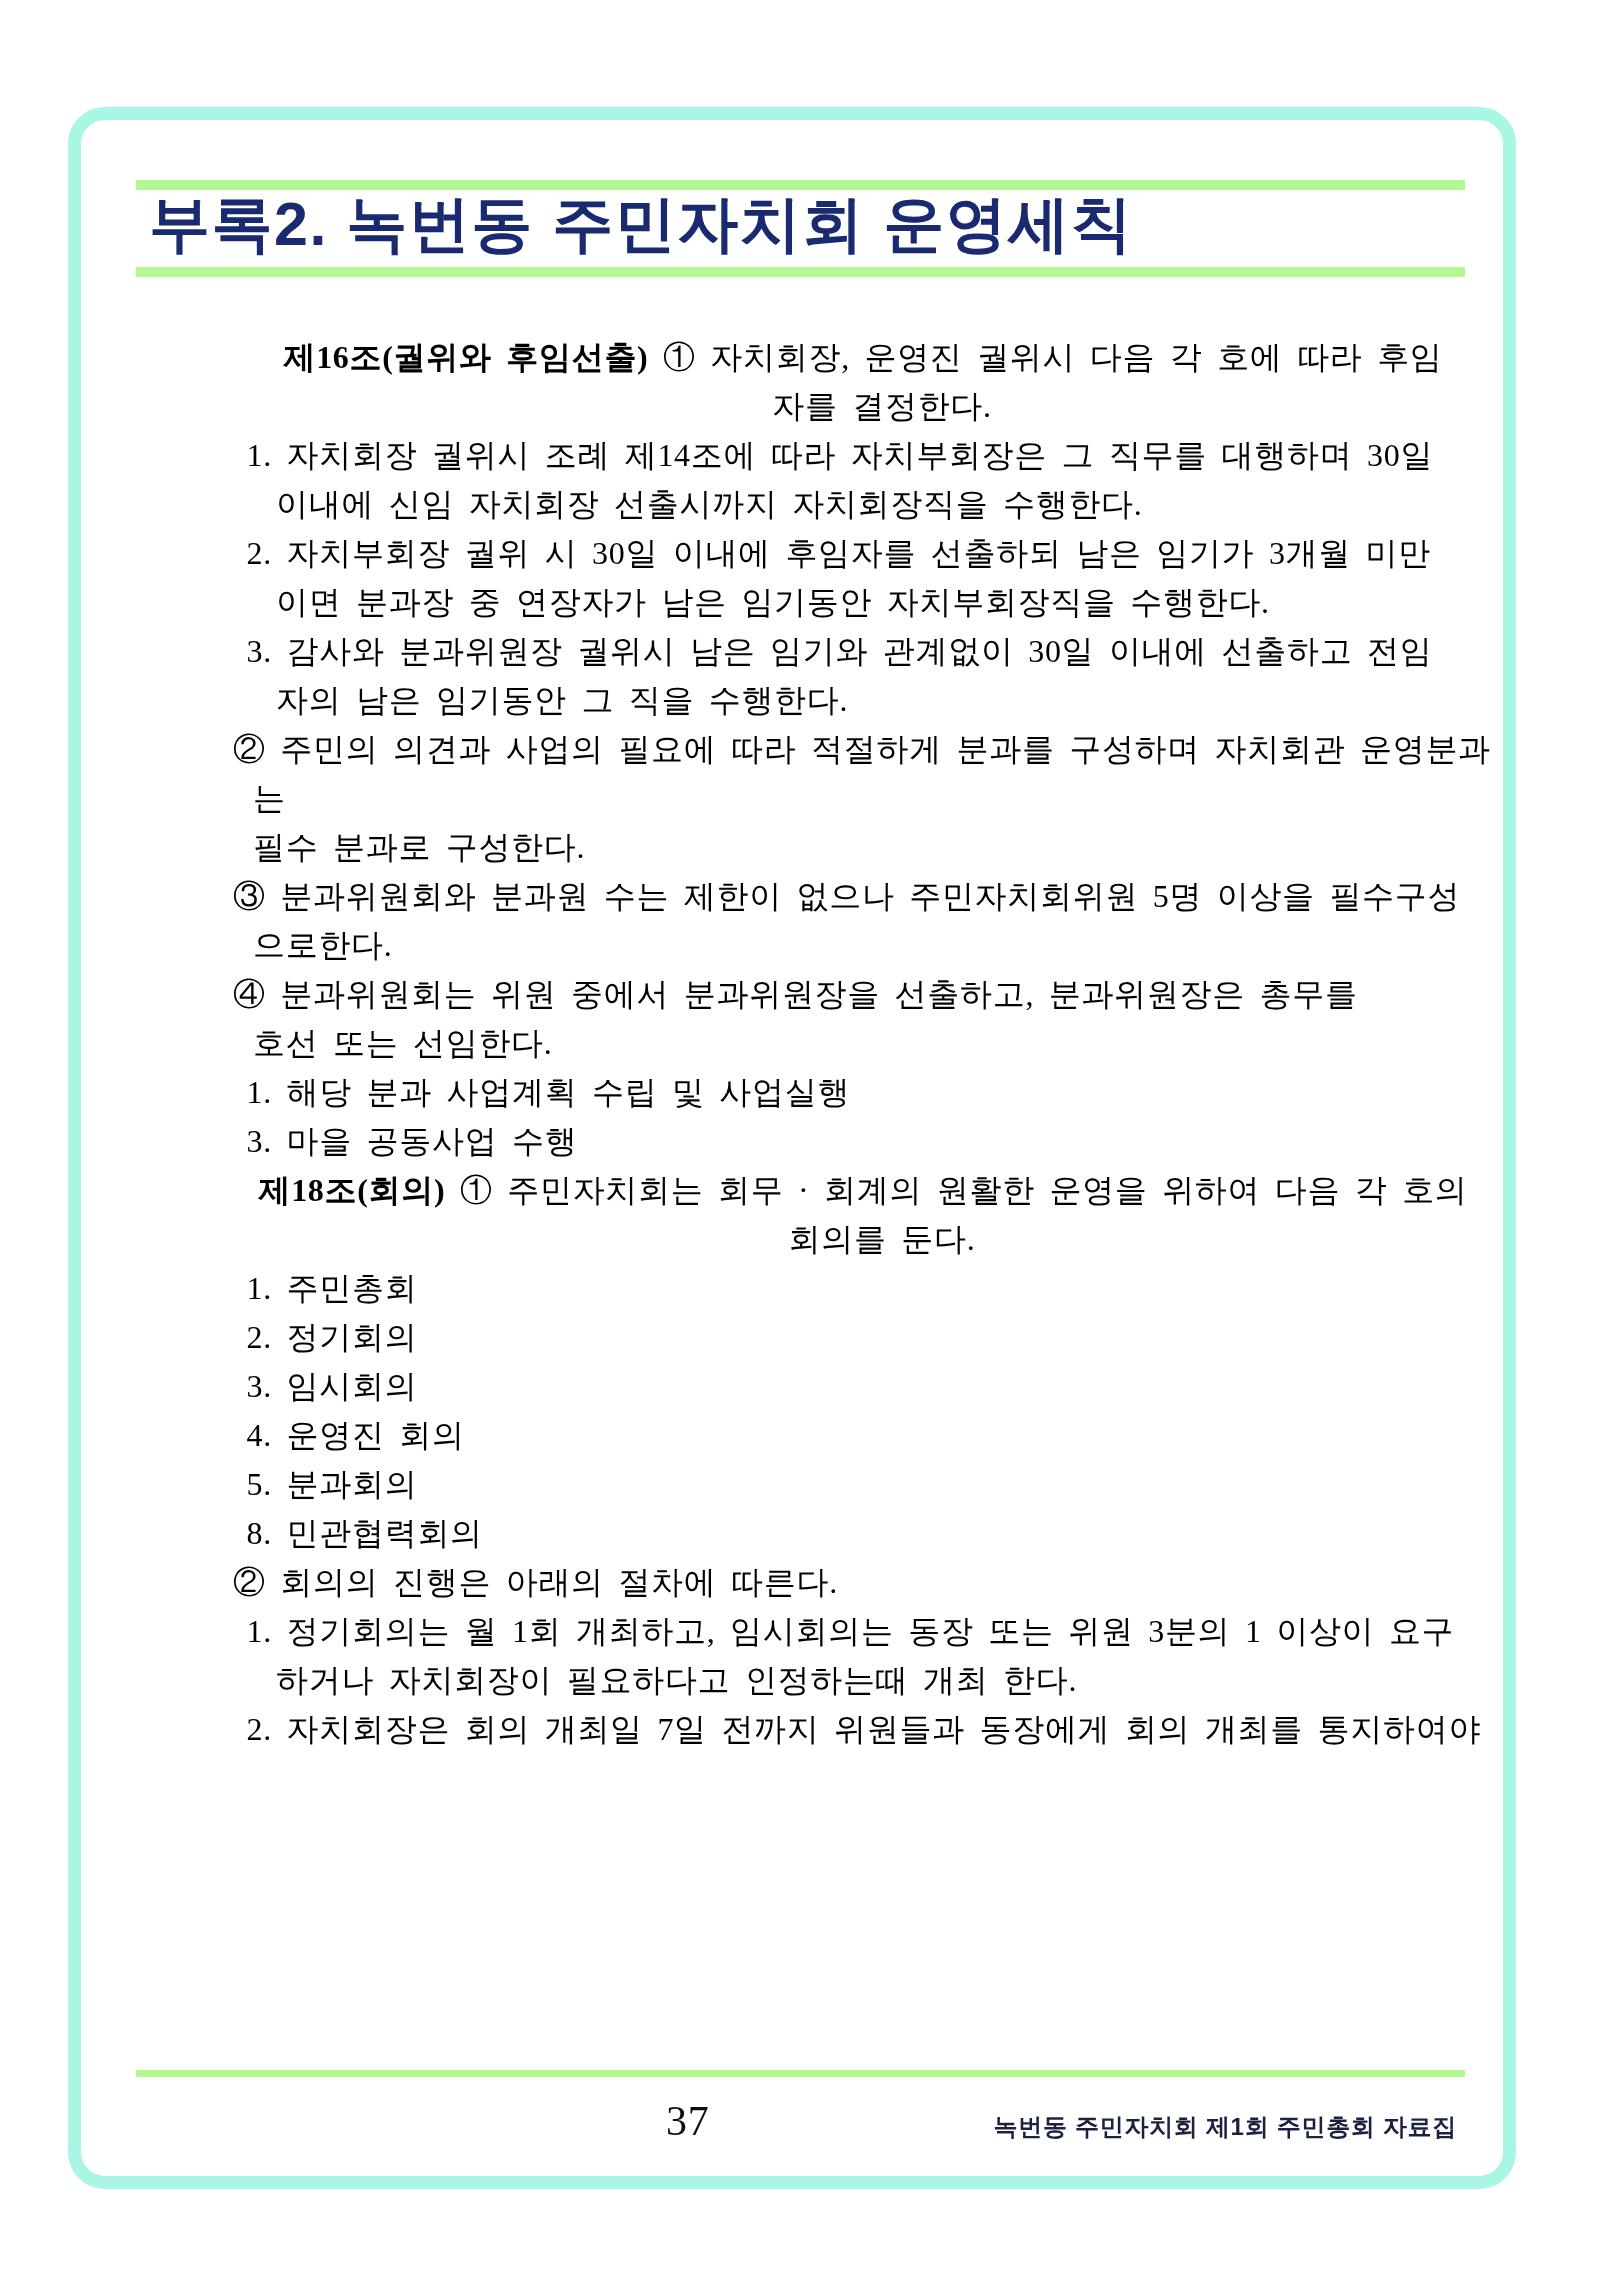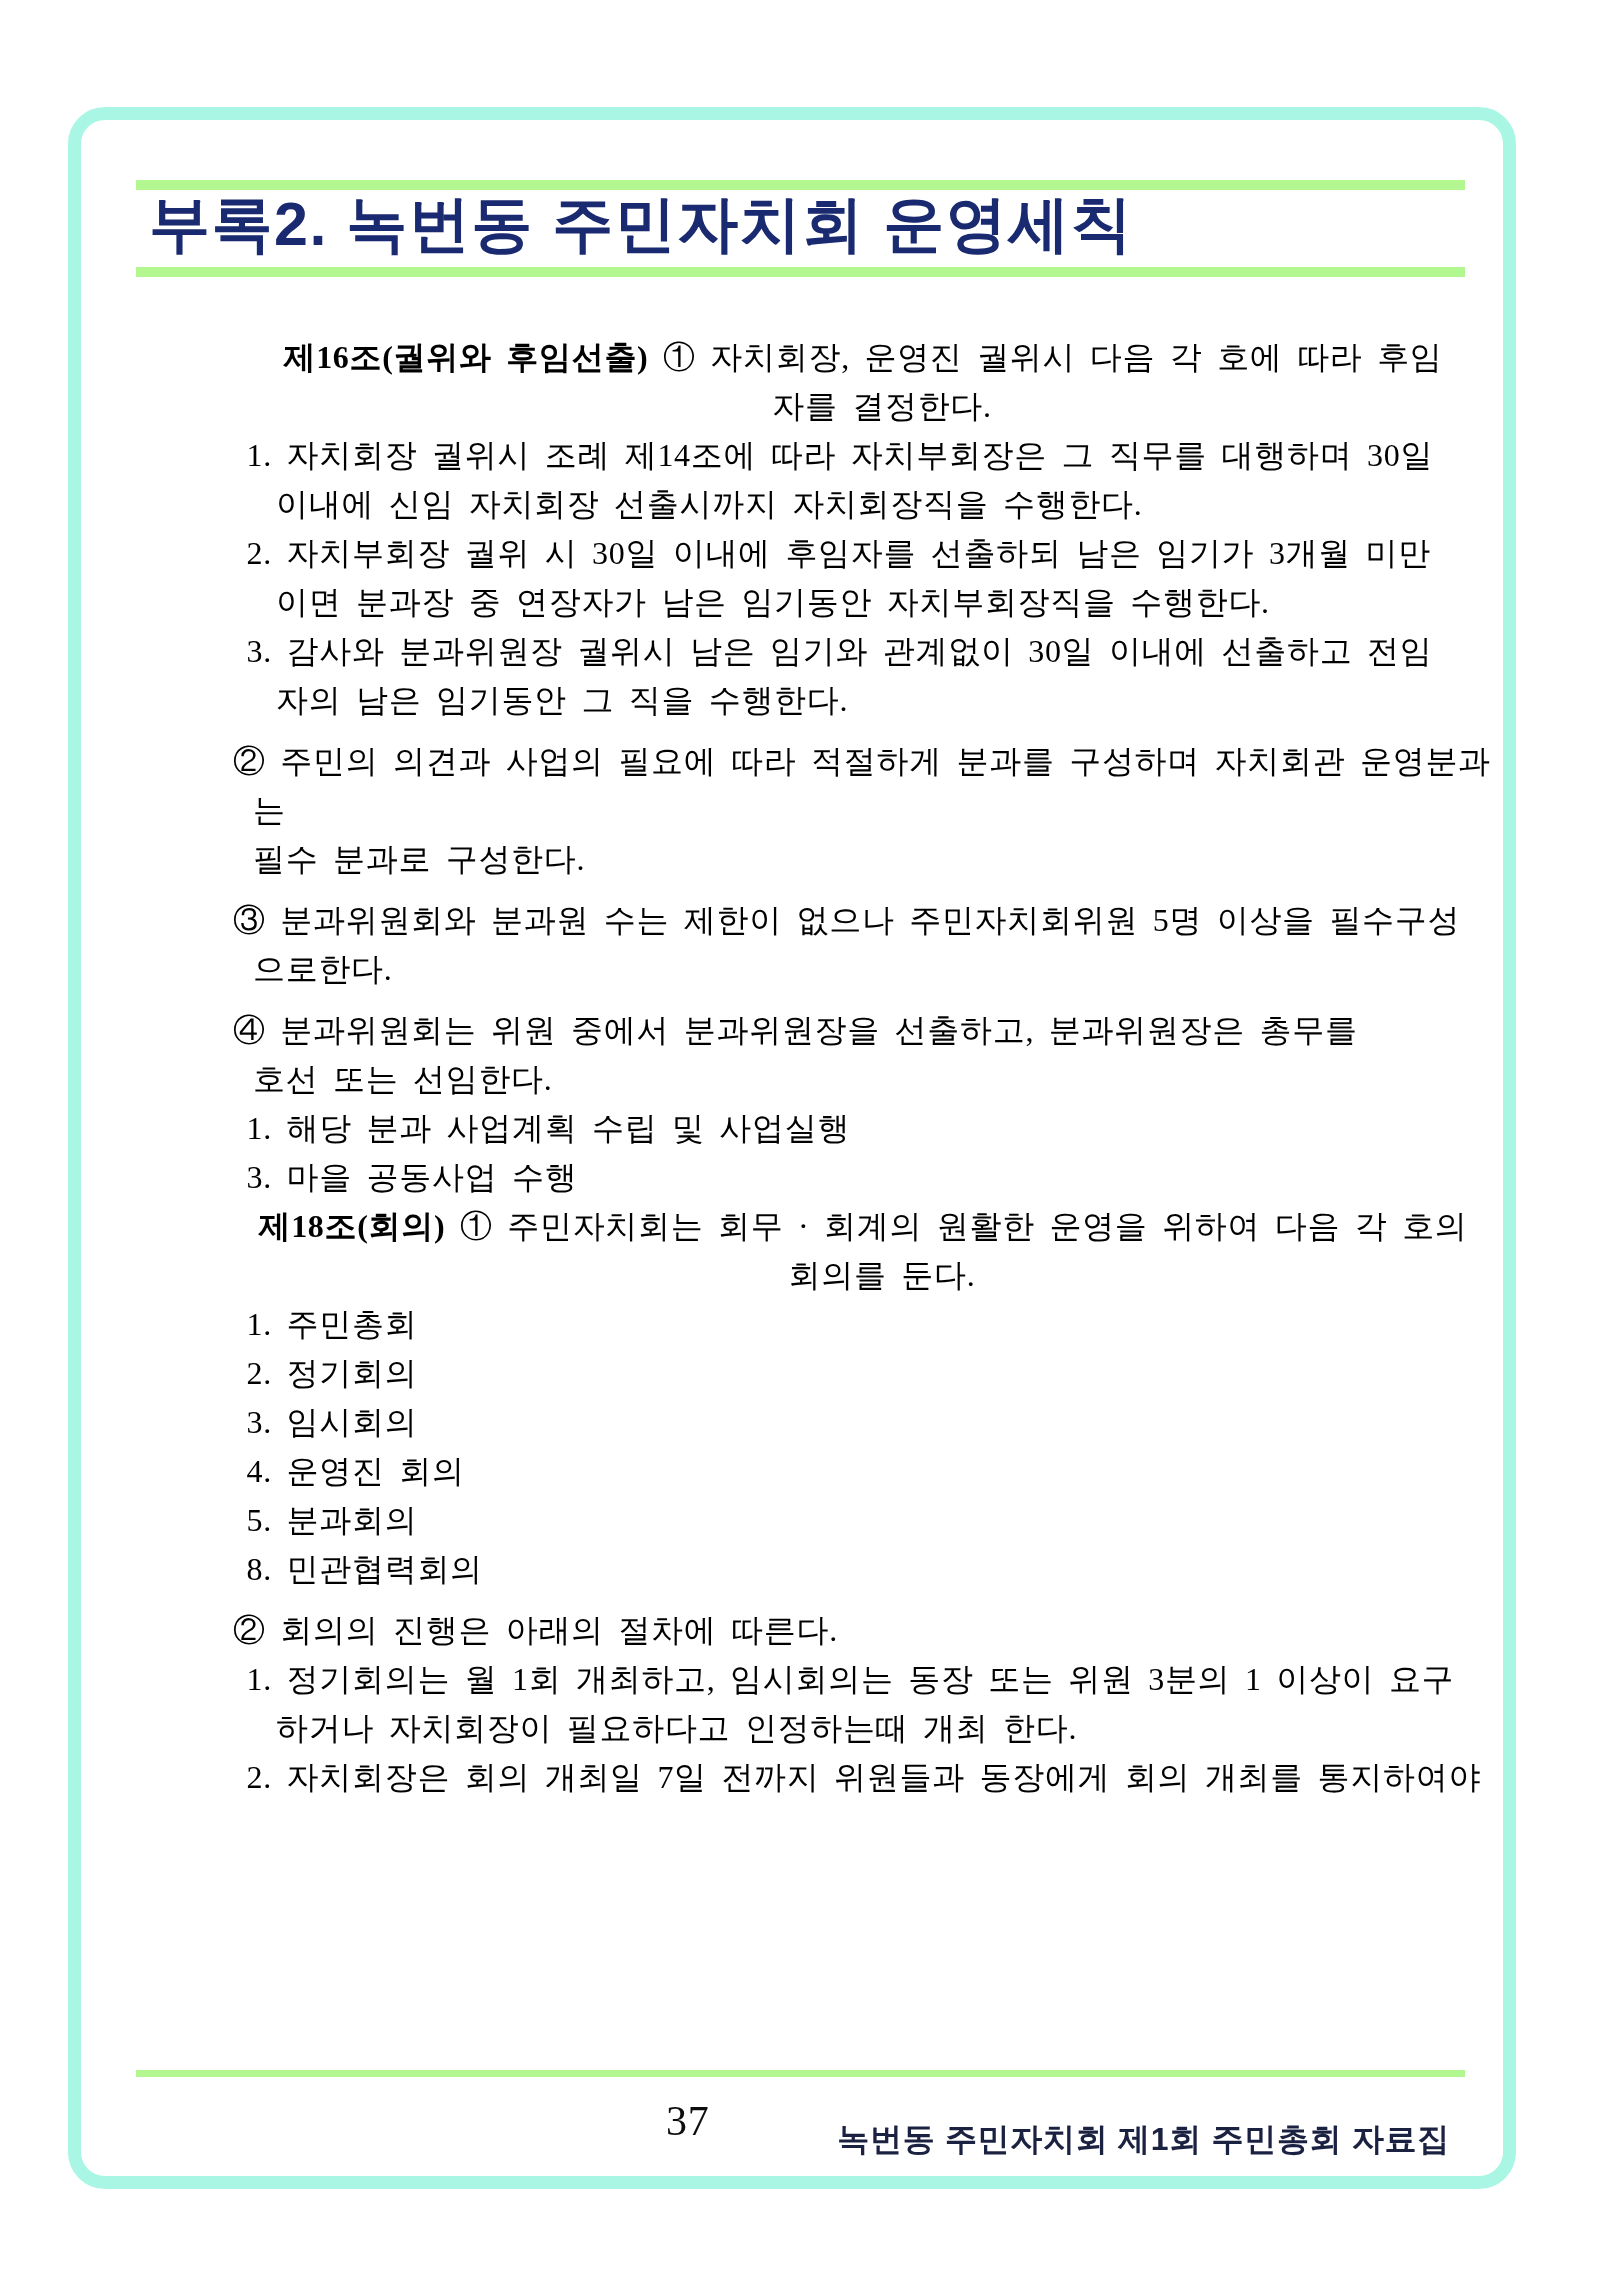--- a/index.html
+++ b/index.html
@@ -24,32 +24,32 @@
     line-height:74px;white-space:nowrap;
   }
   
   .content{
     position:absolute;left:215px;top:333px;width:1296px;
     font-size:32px;line-height:49px;letter-spacing:0.7px;word-spacing:5.9px;
   }
   .para{margin:0;white-space:pre-wrap;}
   .para .head{font-weight:bold;}
   .article{padding-left:38px;text-indent:-38px;text-align:center;}
-  .circled{padding-left:38px;text-indent:-20px;margin-top:12px;}
+  .circled{padding-left:38px;text-indent:-20px;}
   .item{padding-left:61px;text-indent:-29.4px;}
   
   .footer-line{position:absolute;left:136px;top:2070px;width:1329px;height:6.6px;background:#b3f791;}
   .page-number{
     position:absolute;left:666px;top:2097px;margin:0;
     font-size:42px;color:#0d0d0d;letter-spacing:0.7px;
   }
   .footer-doc-title{
-    position:absolute;right:144px;top:2103px;margin:15px;
+    position:absolute;right:144px;top:2103px;margin:8px;
     font-family:"Liberation Sans","DejaVu Sans",sans-serif;
-    font-size:32px;font-weight:600;letter-spacing:0.7px;color:#1b2140;white-space:nowrap;
+    font-size:24px;font-weight:600;letter-spacing:0.7px;color:#1b2140;white-space:nowrap;
   }
 </style>
 </head>
 <body>
 
 <div class="frame"></div>
 
 <div class="accent-bar bar-top"></div>
 <h1 class="page-title">부록2. 녹번동 주민자치회 운영세칙</h1>
 <div class="accent-bar bar-under-title"></div>

